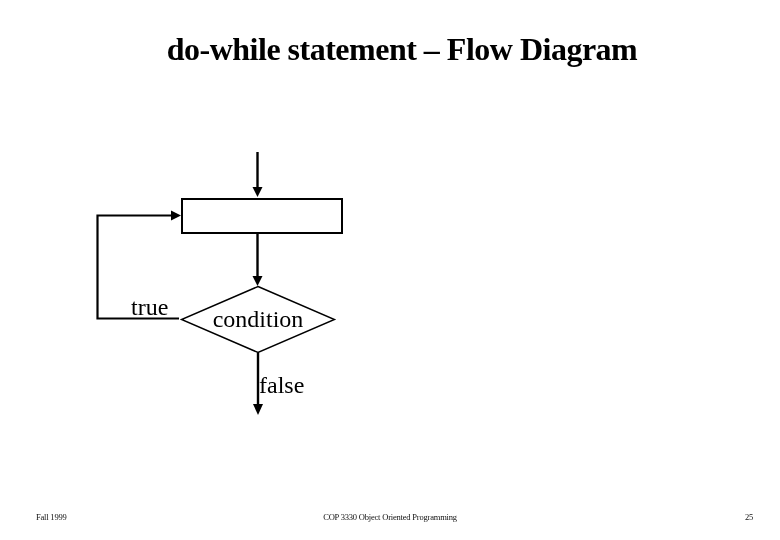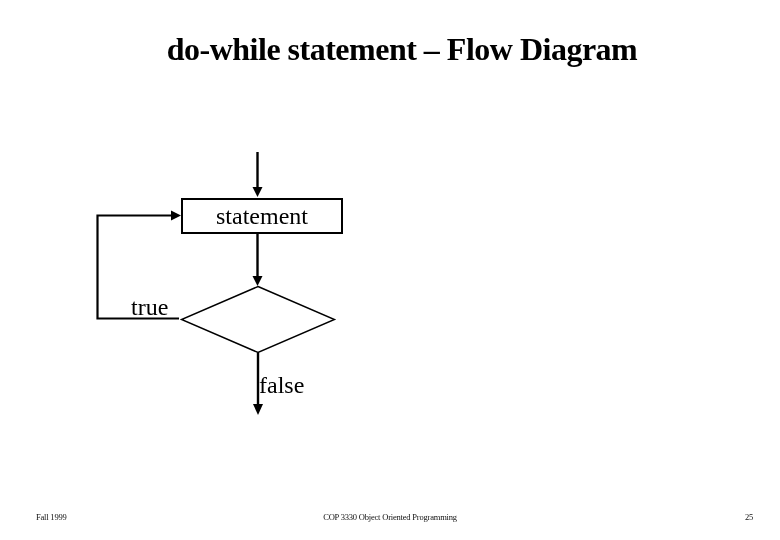--- a/index.html
+++ b/index.html
@@ -72,22 +72,22 @@
     <path d="M 172 215.5 L 97.5 215.5 L 97.5 318.5 L 179 318.5" fill="none" stroke="#000000" stroke-width="2.2"></path>
     <polygon points="171,210.5 171,220.5 181,215.5" fill="#000000"></polygon>
 
     <line x1="257.5" y1="234" x2="257.5" y2="277" stroke="#000000" stroke-width="2.4"></line>
     <polygon points="252.5,276 262.5,276 257.5,286" fill="#000000"></polygon>
 
     <line x1="258" y1="353" x2="258" y2="406" stroke="#000000" stroke-width="2.4"></line>
     <polygon points="253,404 263,404 258,415" fill="#000000"></polygon>
   </svg>
 
-  <div class="lbl lbl-statement">statement</div>
 
+  <div class="lbl lbl-condition">condition</div>
 
   <div class="lbl lbl-true">true</div>
 
   <div class="lbl lbl-false">false</div>
 
   <div class="footer-item footer-left">Fall 1999</div>
 
   <div class="footer-item footer-center">COP 3330 Object Oriented Programming</div>
 
   <div class="footer-item footer-right">25</div>

